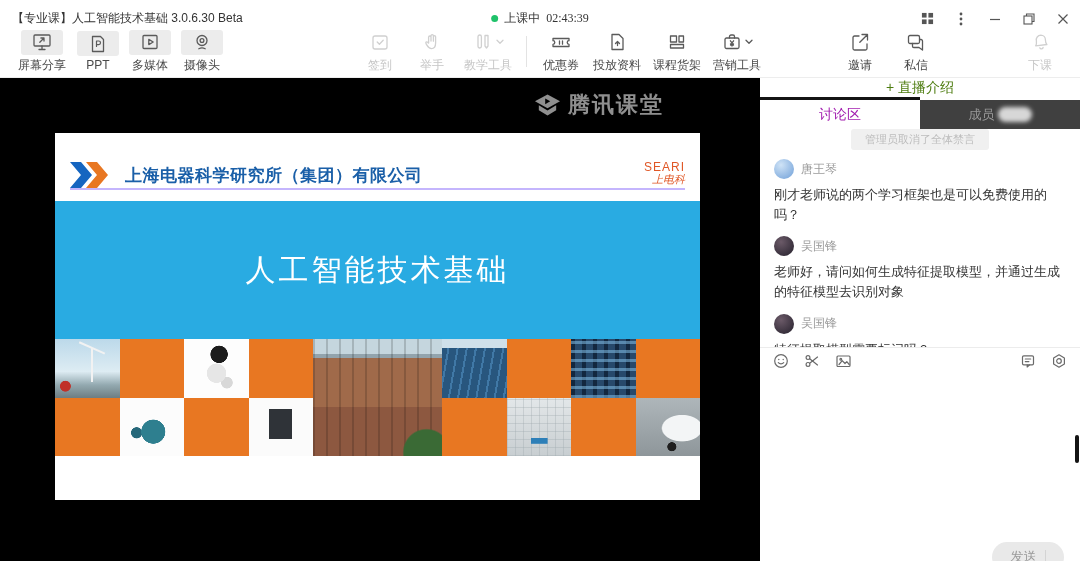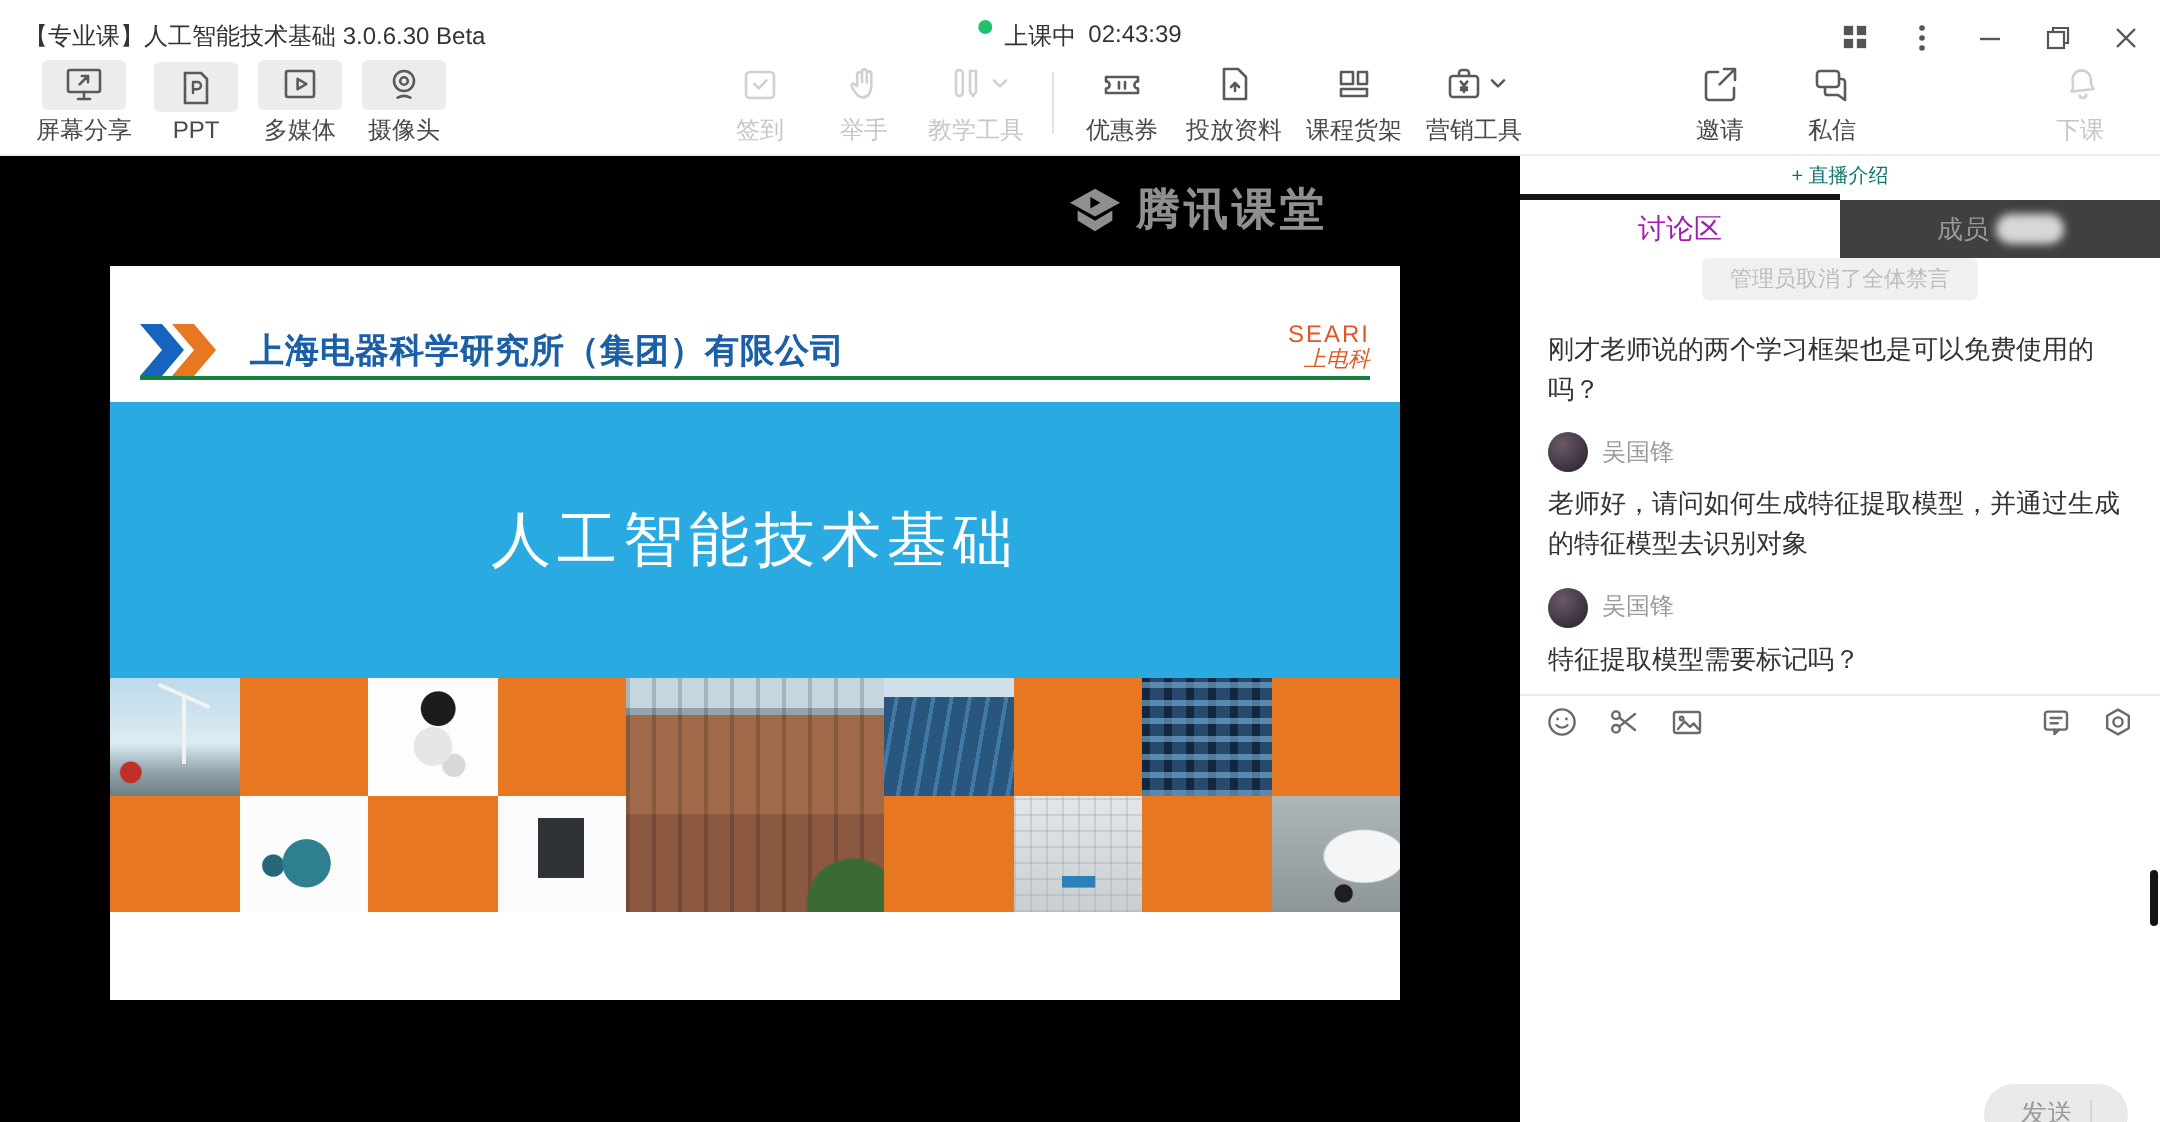--- a/index.html
+++ b/index.html
@@ -2,21 +2,21 @@
 <html><head>
 <meta charset="utf-8">
 <style>
   * { margin:0; padding:0; box-sizing:border-box; }
   html,body { width:1080px; height:561px; overflow:hidden; }
   body { font-family:"Liberation Sans","DejaVu Sans",sans-serif; background:#fff; position:relative; }
 
   
   .titlebar { height:26px; display:flex; align-items:center; padding:11px 10px 0 12px; background:#fff; position:relative; }
   .titlebar .title { font-size:12px; color:#333; }
-  .status { position:absolute; left:50%; transform:translateX(-50%); display:flex; align-items:flex-start; gap:6px; font-size:12px; color:#333; }
+  .status { position:absolute; left:50%; transform:translateX(-50%); display:flex; align-items:center; gap:6px; font-size:12px; color:#333;font-family:Liberation Serif, serif; }
   .dot { width:7px; height:7px; border-radius:50%; background:#1fc26a; }
   .win-controls { margin-left:auto; display:flex; align-items:center; gap:20px; }
   .win-controls .wicon { width:14px; height:14px; display:flex; align-items:center; justify-content:center; color:#555; }
 
   
   .toolbar { height:52px; display:flex; align-items:stretch; padding:0 14px 0 12px; border-bottom:1px solid #ededed; background:#fff; }
   .tool { width:52px; display:flex; flex-direction:column; align-items:center; justify-content:center; gap:2px; font-size:12px; color:#4a4a4a; cursor:default; }
   .tool.wide { width:60px; }
   .tool .ibox { width:42px; height:25px; display:flex; align-items:center; justify-content:center; border-radius:3px; gap:2px; }
   .left-group { display:flex; }
@@ -29,21 +29,21 @@
   .push-right { margin-left:auto; }
   .gap-end { margin-left:70px; }
 
   
   .main { display:flex; height:483px; }
   .stage { width:760px; background:#000; position:relative; overflow:hidden; }
   .watermark { position:absolute; top:12px; left:534px; display:flex; align-items:center; gap:7px; color:#8f8f8f; }
   .watermark .wm-text { font-size:22px; font-weight:bold; letter-spacing:2px; }
 
   .slide { position:absolute; left:55px; top:55px; width:645px; height:367px; background:#fff; }
-  .slide-header { margin:0 15px; padding-top:29px; height:57px; display:flex; align-items:center; border-bottom:2px solid #15803d; }
+  .slide-header { margin:0 15px; padding-top:29px; height:57px; display:flex; align-items:center; border-bottom:2px solid #c4b5fd; }
   .company { font-size:17px; font-weight:bold; color:#1a5fa8; margin-left:9px; letter-spacing:0.5px; }
   .seari { margin-left:auto; text-align:center; color:#e05726; line-height:1.05; padding-bottom:4px; }
   .seari .l1 { font-weight:400; font-size:12px; letter-spacing:1px; }
   .seari .l2 { font-size:11px; font-style:italic; font-family:"DejaVu Serif","Liberation Serif",serif;text-align:right; }
   .blue-box { margin-top:11px; height:138px; background:#29abe2; display:flex; align-items:center; justify-content:center; }
   .slide-title { color:#fff; font-size:30px; font-weight:normal; letter-spacing:3px; }
   .tiles { height:117px; display:grid; grid-template-columns:repeat(10,1fr); grid-auto-rows:1fr; grid-auto-flow:row; }
   .tile { position:relative; }
   .tile-building { grid-column:span 2; grid-row:span 2; }
   .t-orange   { background:#e87722; }
@@ -54,21 +54,21 @@
   .t-building { background:radial-gradient(ellipse at 88% 97%, #3a6a35 0 14%, transparent 15%), repeating-linear-gradient(90deg, rgba(0,0,0,0.16) 0 2px, transparent 2px 13px), linear-gradient(180deg,#c5d6de 0 13%, #93a4ad 13% 16%, #a06a4a 16% 58%, #8d5840 58% 100%); }
   .t-solar    { background:linear-gradient(180deg,#cfe0ea 0 16%, transparent 16%), repeating-linear-gradient(100deg,#28567e 0 7px,#4078a6 7px 9px); }
   .t-bluebldg { background:repeating-linear-gradient(0deg, rgba(130,190,230,0.55) 0 3px, transparent 3px 9px), repeating-linear-gradient(90deg, rgba(8,22,40,0.65) 0 4px, transparent 4px 11px), #27496b; }
   .t-motor    { background:radial-gradient(circle at 52% 58%, #2e7f8f 0 25%, transparent 26%), radial-gradient(circle at 26% 60%, #26687a 0 9%, transparent 10%), #fcfcfc; }
   .t-breaker  { background:linear-gradient(#2f3338 0 0) 50% 40%/36% 52% no-repeat, linear-gradient(#5a6068 0 0) 50% 62%/28% 16% no-repeat, #fbfbfb; }
   .t-whiteroom{ background:linear-gradient(#2d7fb8 0 0) 52% 76%/26% 10% no-repeat, repeating-linear-gradient(90deg, rgba(158,168,173,0.35) 0 1px, transparent 1px 8px), repeating-linear-gradient(0deg, rgba(158,168,173,0.35) 0 1px, transparent 1px 8px), linear-gradient(180deg,#e3e7e9,#c8ced1); }
   .t-car      { background:radial-gradient(ellipse at 72% 52%, #f3f5f6 0 30%, transparent 32%), radial-gradient(circle at 56% 84%, #1e1e1e 0 7%, transparent 8%), linear-gradient(180deg,#aeb6ba,#8e969a); }
 
   
   .chat { width:320px; background:#fff; display:flex; flex-direction:column; position:relative; }
-  .live-intro { height:19px; display:flex; align-items:center; justify-content:center; font-size:10px; color:#0f766e; }
+  .live-intro { height:19px; display:flex; align-items:center; justify-content:center; font-size:14px; color:#4d7c0f; }
   .active-bar { height:3px; width:50%; background:#141414; }
   .tabs { display:flex; height:29px; }
   .tab { flex:1; display:flex; align-items:center; justify-content:center; font-size:14px; color:#999; cursor:default; }
   .tab.active { font-weight:normal; color:#a21caf; background:#fff; }
   .tab.members-tab { background:#404040; font-size:13px; }
   .blur-badge { width:34px; height:15px; border-radius:8px; background:#d7d7d7; filter:blur(2px); margin-left:3px; }
   .notice-row { display:flex; justify-content:center; }
   .notice { background:#f0f0f0; color:#bdbdbd; font-size:11px; padding:3px 14px; border-radius:3px; }
   .messages { flex:1; padding:9px 14px 0 14px; overflow:hidden; }
   .msg { margin-bottom:11px; }
@@ -337,20 +337,24 @@
         <span>成员</span>
         <span class="blur-badge"></span>
       </div>
     </div>
     <div class="notice-row">
       <span class="notice">管理员取消了全体禁言</span>
     </div>
 
     <div class="messages" id="messages">
   <div class="msg">
+    <div class="msg-head">
+      <span class="avatar" style="background: radial-gradient(circle at 35% 30%, rgb(207, 227, 246), rgb(111, 159, 216));"></span>
+      <span class="msg-name">唐王琴</span>
+    </div>
     <div class="msg-text">刚才老师说的两个学习框架也是可以免费使用的吗？</div>
   </div>
 
   <div class="msg">
     <div class="msg-head">
       <span class="avatar" style="background: radial-gradient(circle at 35% 30%, rgb(107, 90, 104), rgb(36, 31, 43));"></span>
       <span class="msg-name">吴国锋</span>
     </div>
     <div class="msg-text">老师好，请问如何生成特征提取模型，并通过生成的特征模型去识别对象</div>
   </div>

